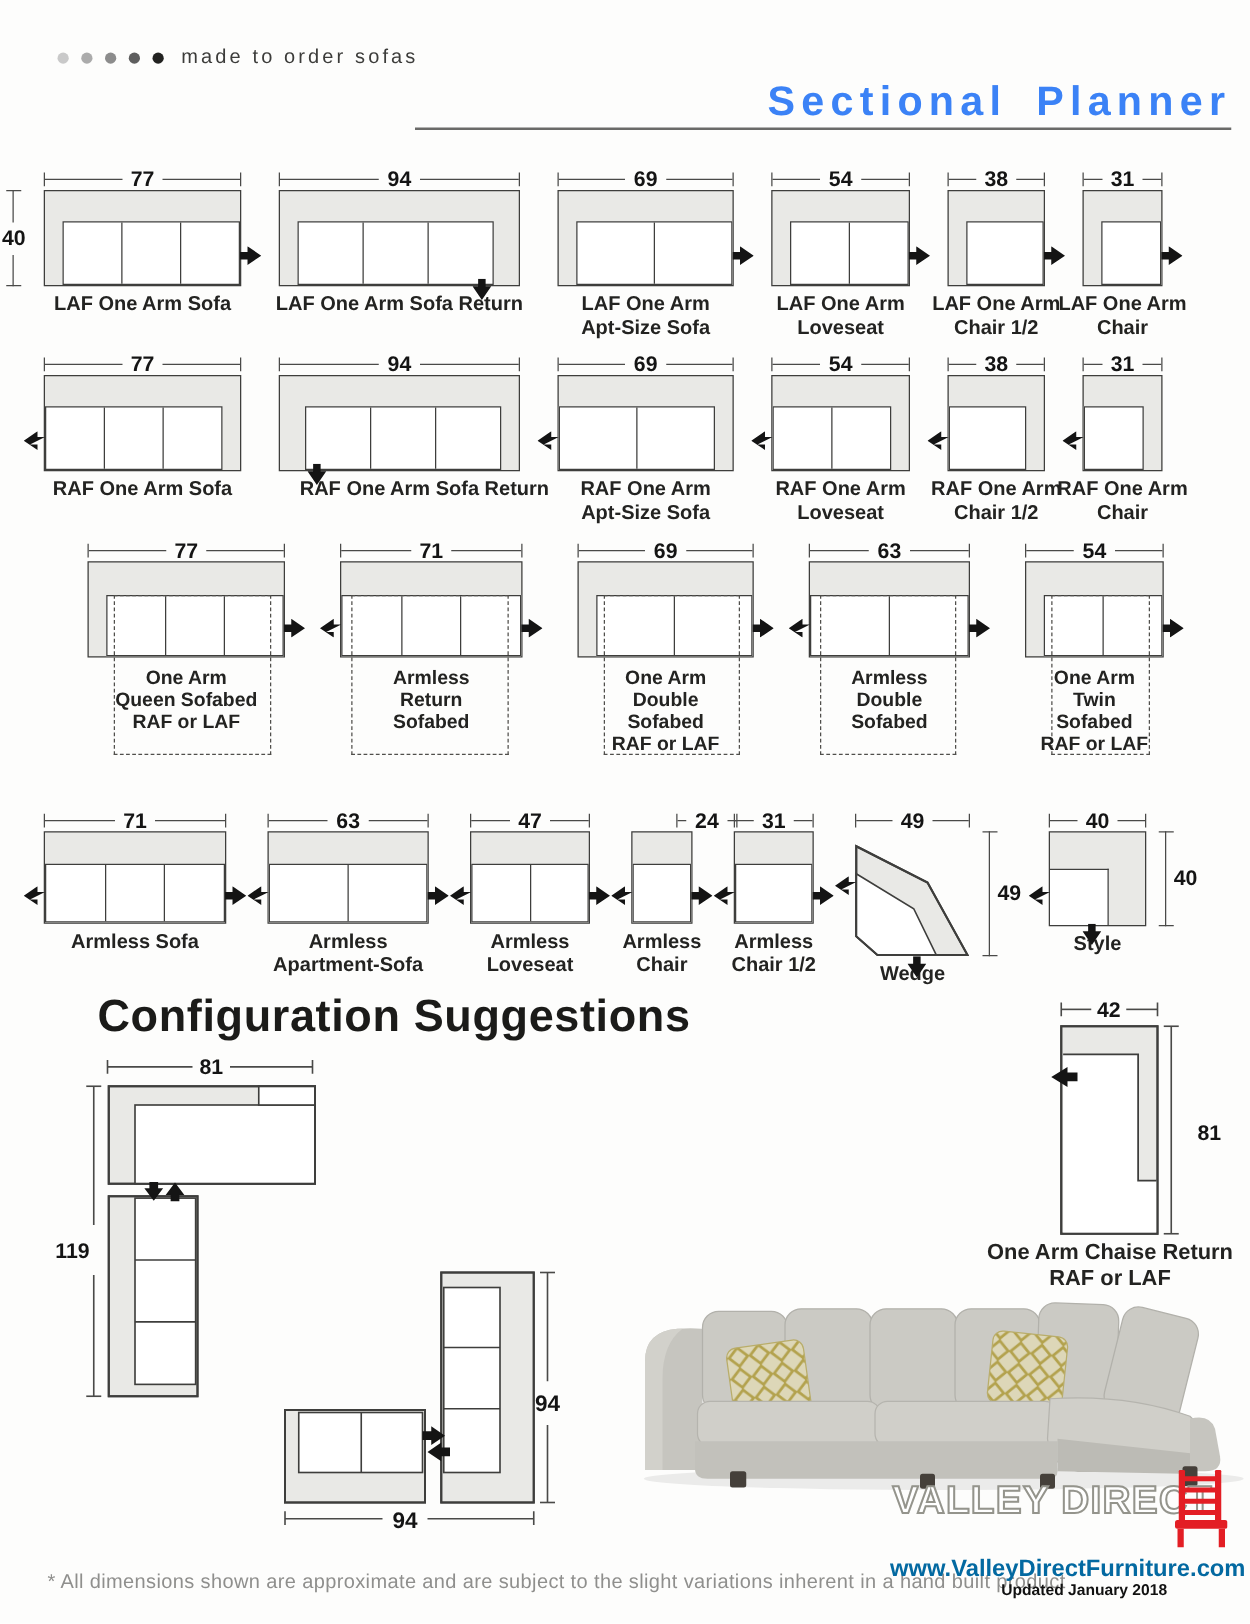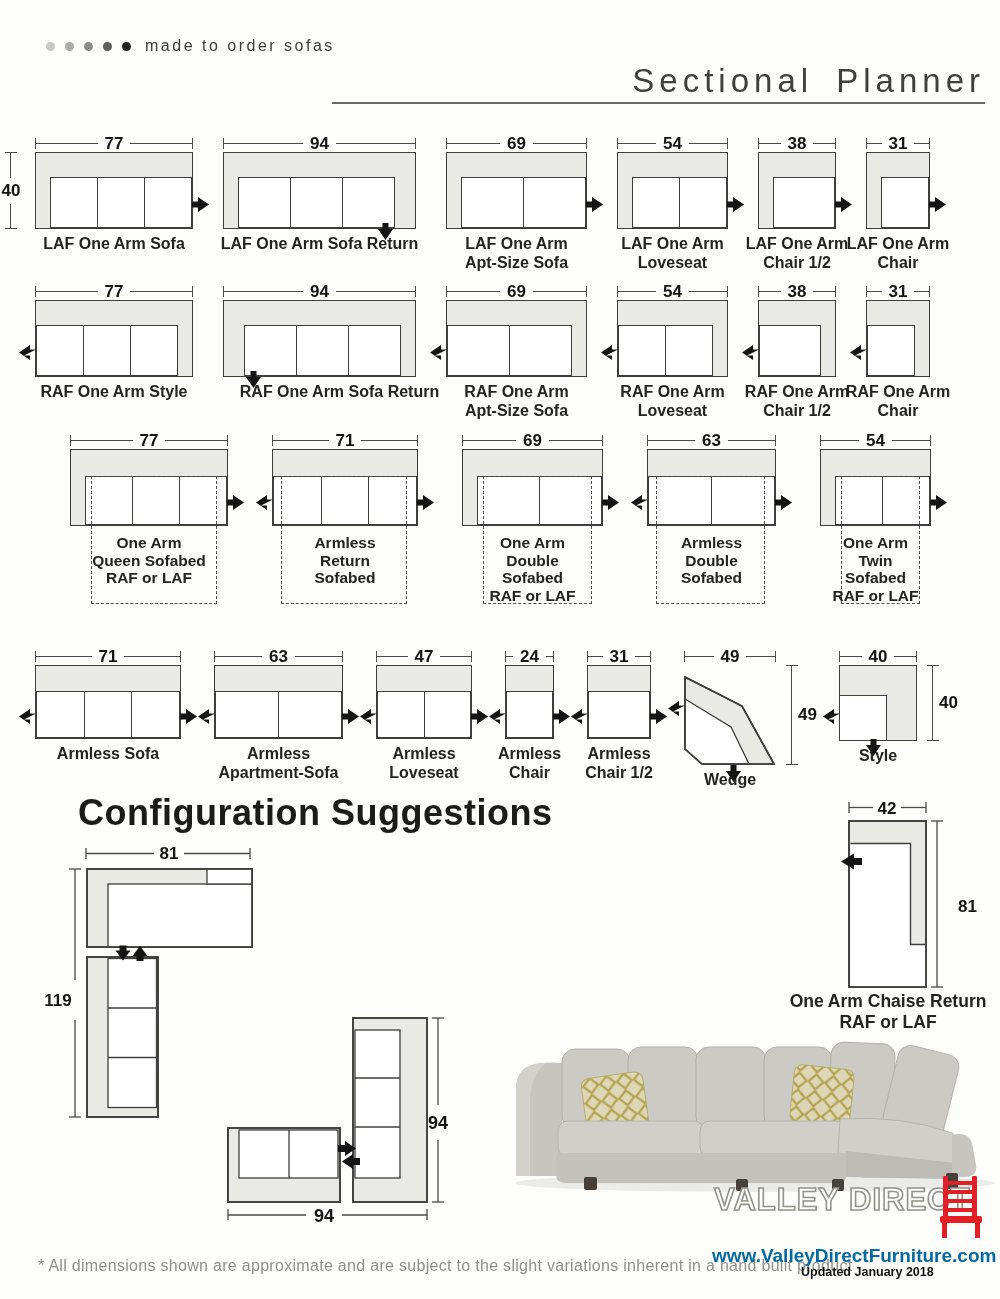--- a/index.html
+++ b/index.html
@@ -14,21 +14,21 @@
   .logo { position:absolute; left:44px; top:46px; }
   .logo-word { font-size:56px; font-weight:bold; letter-spacing:2px; color:#2a2a28; line-height:0.95; }
   .logo-word .reg { font-size:15px; vertical-align:28px; letter-spacing:0; }
   .logo-row { display:flex; align-items:center; margin-top:-9px; margin-left:2px; }
   .dots { display:flex; align-items:center; gap:10px; margin-right:14px; }
   .dots i { display:block; width:9px; height:9px; border-radius:50%; }
   .dots i:nth-child(1){background:#c9c9c9}.dots i:nth-child(2){background:#ababab}
   .dots i:nth-child(3){background:#8c8c8c}.dots i:nth-child(4){background:#5e5e5e}
   .dots i:nth-child(5){background:#222220}
   .tagline { font-size:16px; letter-spacing:2.5px; color:#3c3c3a;text-align:right; }
-  .title { position:absolute; top:62px; right:15px; font-size:33px; font-weight:normal; letter-spacing:5px; word-spacing:9px; color:#404040; white-space:nowrap;text-align:center; }
+  .title { position:absolute; top:62px; right:15px; font-size:33px; font-weight:bold; letter-spacing:5px; word-spacing:9px; color:#3b82f6; white-space:nowrap;text-align:center; }
   .title-rule { position:absolute; left:332px; right:15px; top:102px; height:2px; background:#6a6a68; }
 
   
   #rows { position:absolute; inset:0; }
   .prow { position:absolute; display:flex; align-items:flex-start; }
   .piece { position:relative; flex:0 0 auto; }
   .hdim { display:flex; align-items:center; height:17px; }
   .htick { width:1.4px; height:11px; background:#4a4a48; }
   .hline { flex:1; height:1.3px; background:#4a4a48; }
   .hnum { padding:0 7px; font-weight:bold; font-size:17px; color:#141414; line-height:17px; }
@@ -246,21 +246,21 @@
             <div class="seat" style="top: 24px; left: 0px; right: 14px;">
               <div class="cushion"></div>
               <div class="cushion"></div>
               <div class="cushion"></div>
             </div>
             <span class="arr" style="left: -17px; top: 44px;"><svg width="17" height="15" viewBox="0 0 17 15">
                 <path d="M17,4.5 h-6 v-4.5 l-11,7.5 11,7.5 v-4.5 h-6 z" fill="#141414"></path>
               </svg></span>
           </div>
           <div class="plabel" style="width: 158px;">
-            <div>RAF One Arm Style</div>
+            <div>RAF One Arm Sofa</div>
           </div>
         </div>
         <div class="piece" style="width: 193px;">
           <div class="hdim" style="width: 193px;">
             <span class="htick"></span>
             <span class="hline"></span>
             <span class="hnum">94</span>
             <span class="hline"></span>
             <span class="htick"></span>
           </div>
@@ -567,21 +567,21 @@
             <span class="arr" style="right: -17px; top: 43px;"><svg width="17" height="15" viewBox="0 0 17 15">
                 <path d="M0,4.5 h6 v-4.5 l11,7.5 -11,7.5 v-4.5 h-6 z" fill="#141414"></path>
               </svg></span>
           </div>
           <div class="plabel" style="width: 96px;">
             <div>Armless</div>
             <div>Loveseat</div>
           </div>
         </div>
         <div class="piece" style="width: 49px;">
-          <div class="hdim" style="width: 49px;">
+          <div class="hdim" style="width: 49px; margin-left: 36px;">
             <span class="htick"></span>
             <span class="hline"></span>
             <span class="hnum">24</span>
             <span class="hline"></span>
             <span class="htick"></span>
           </div>
           <div class="body boxed" style="width: 49px; height: 74px;">
             <div class="seat" style="top: 25px; left: 0px; right: 0px;">
               <div class="cushion"></div>
             </div>

